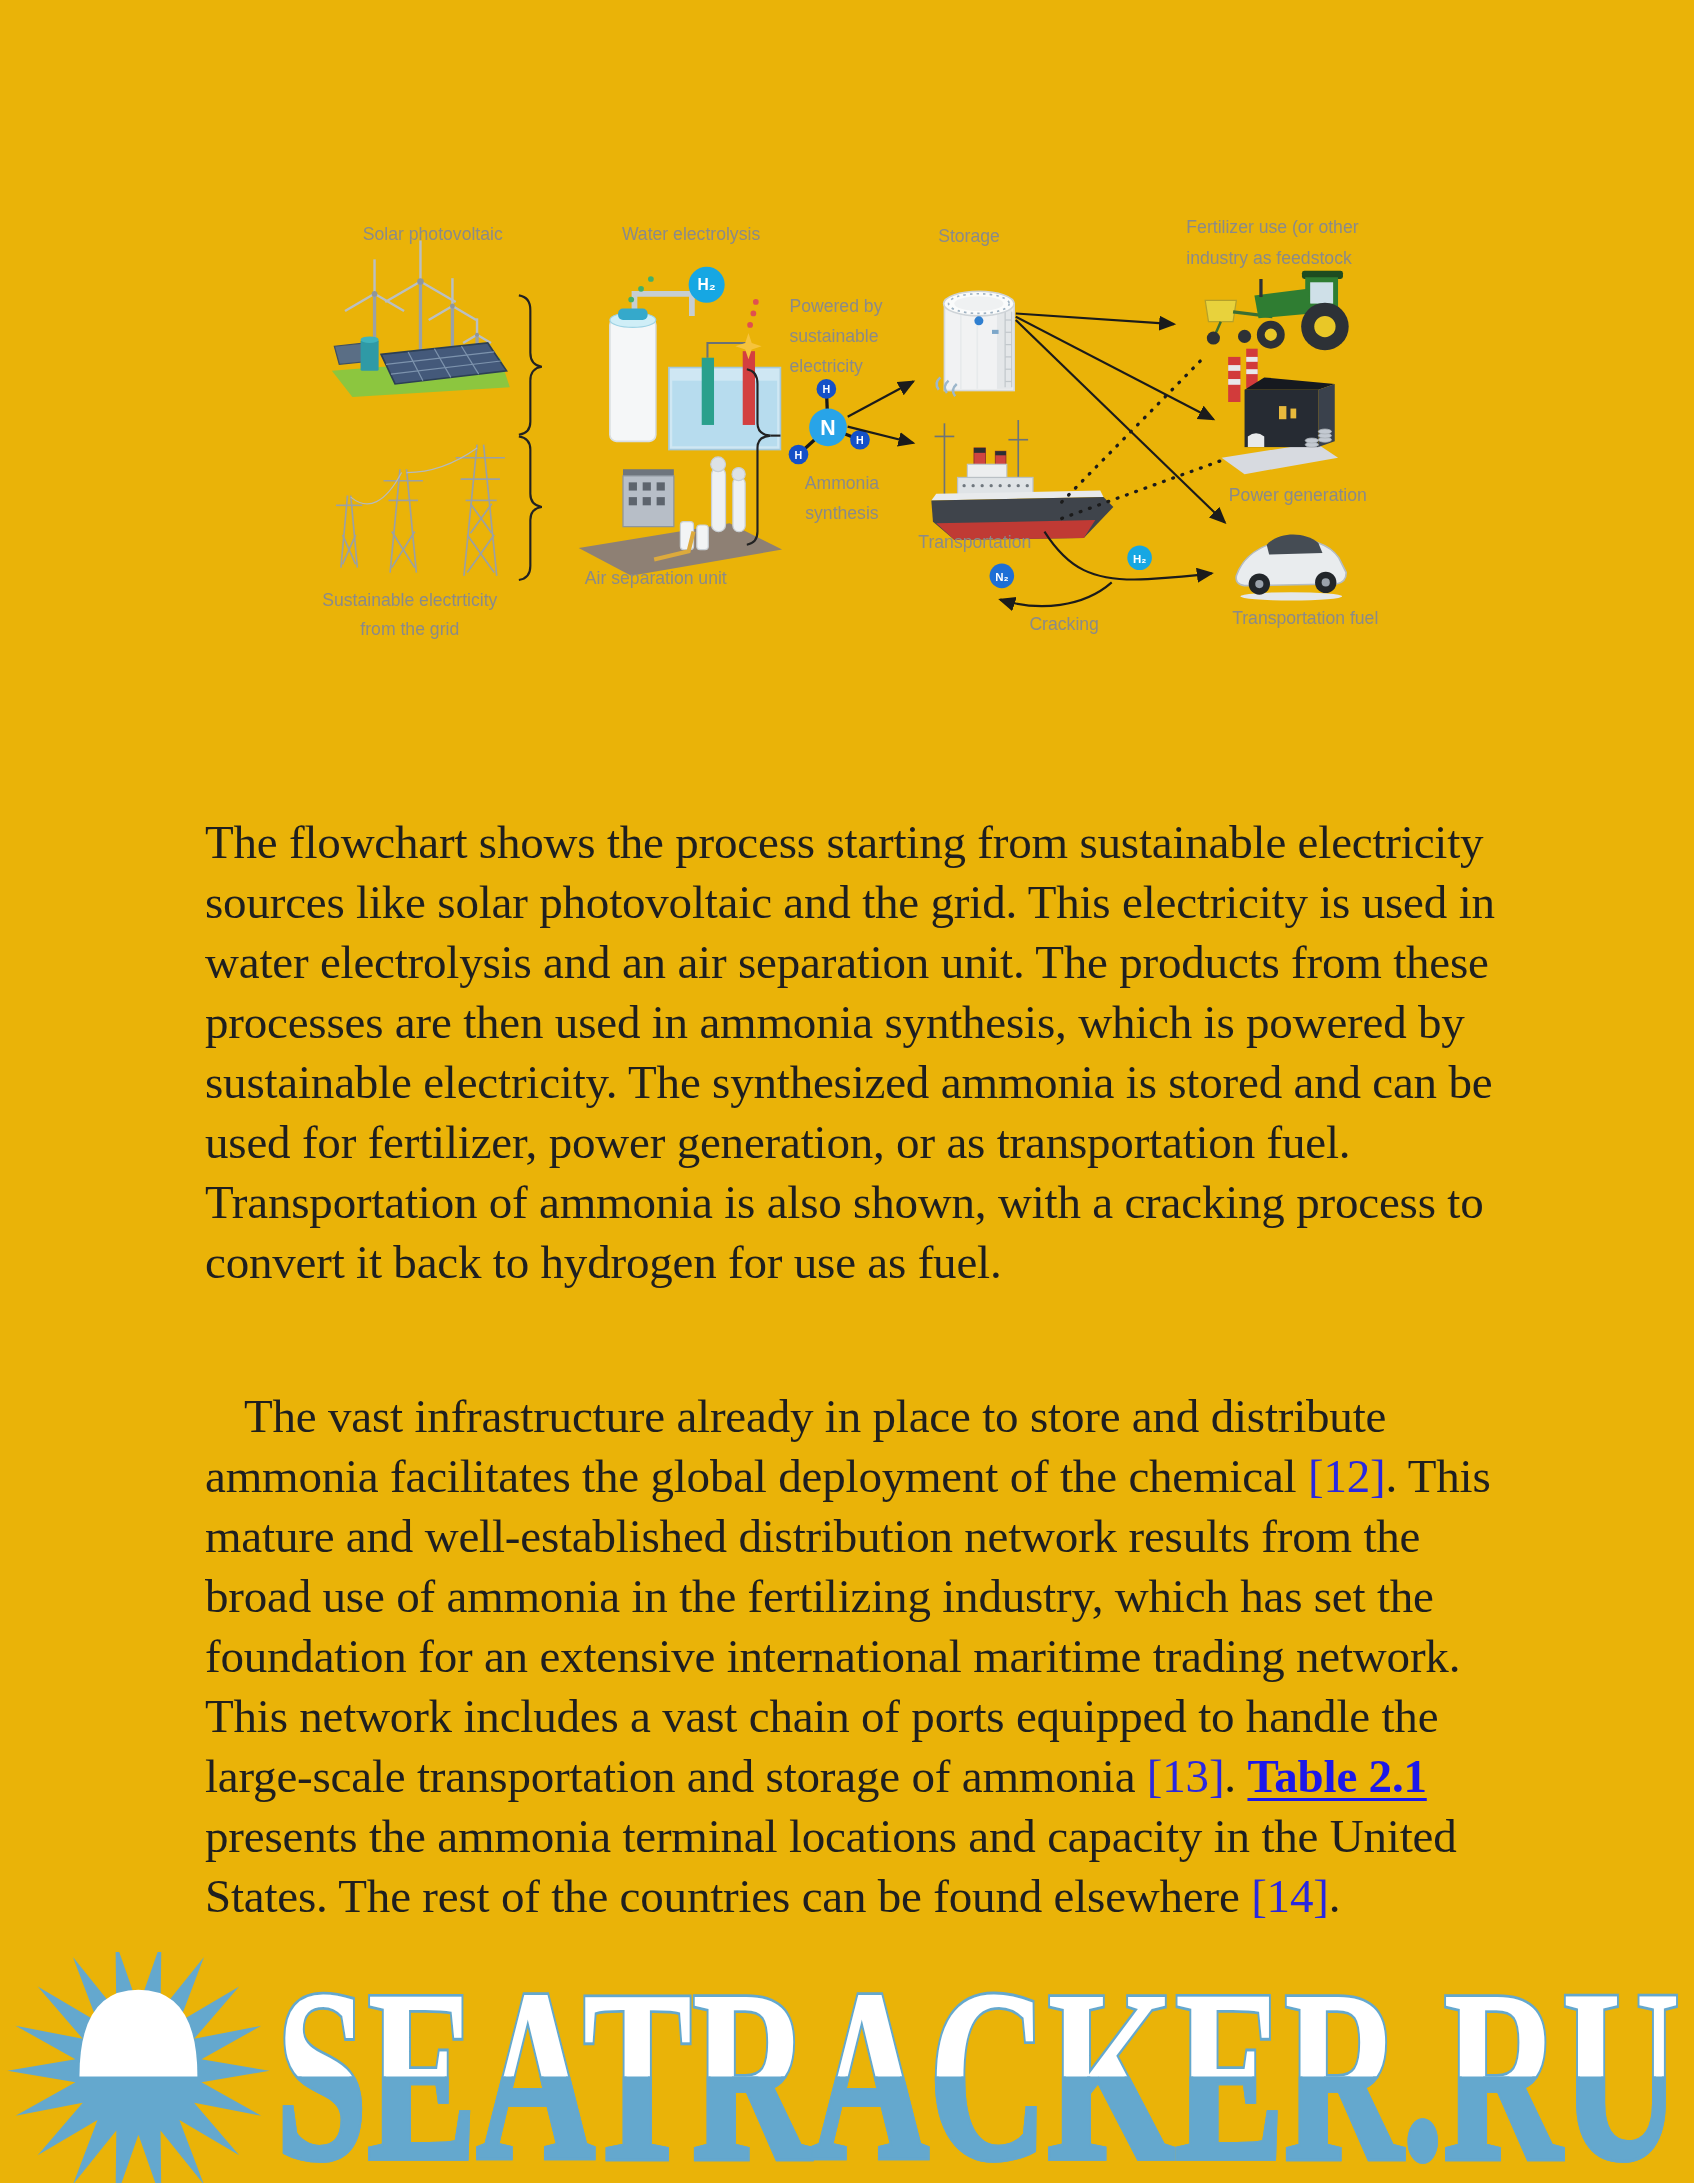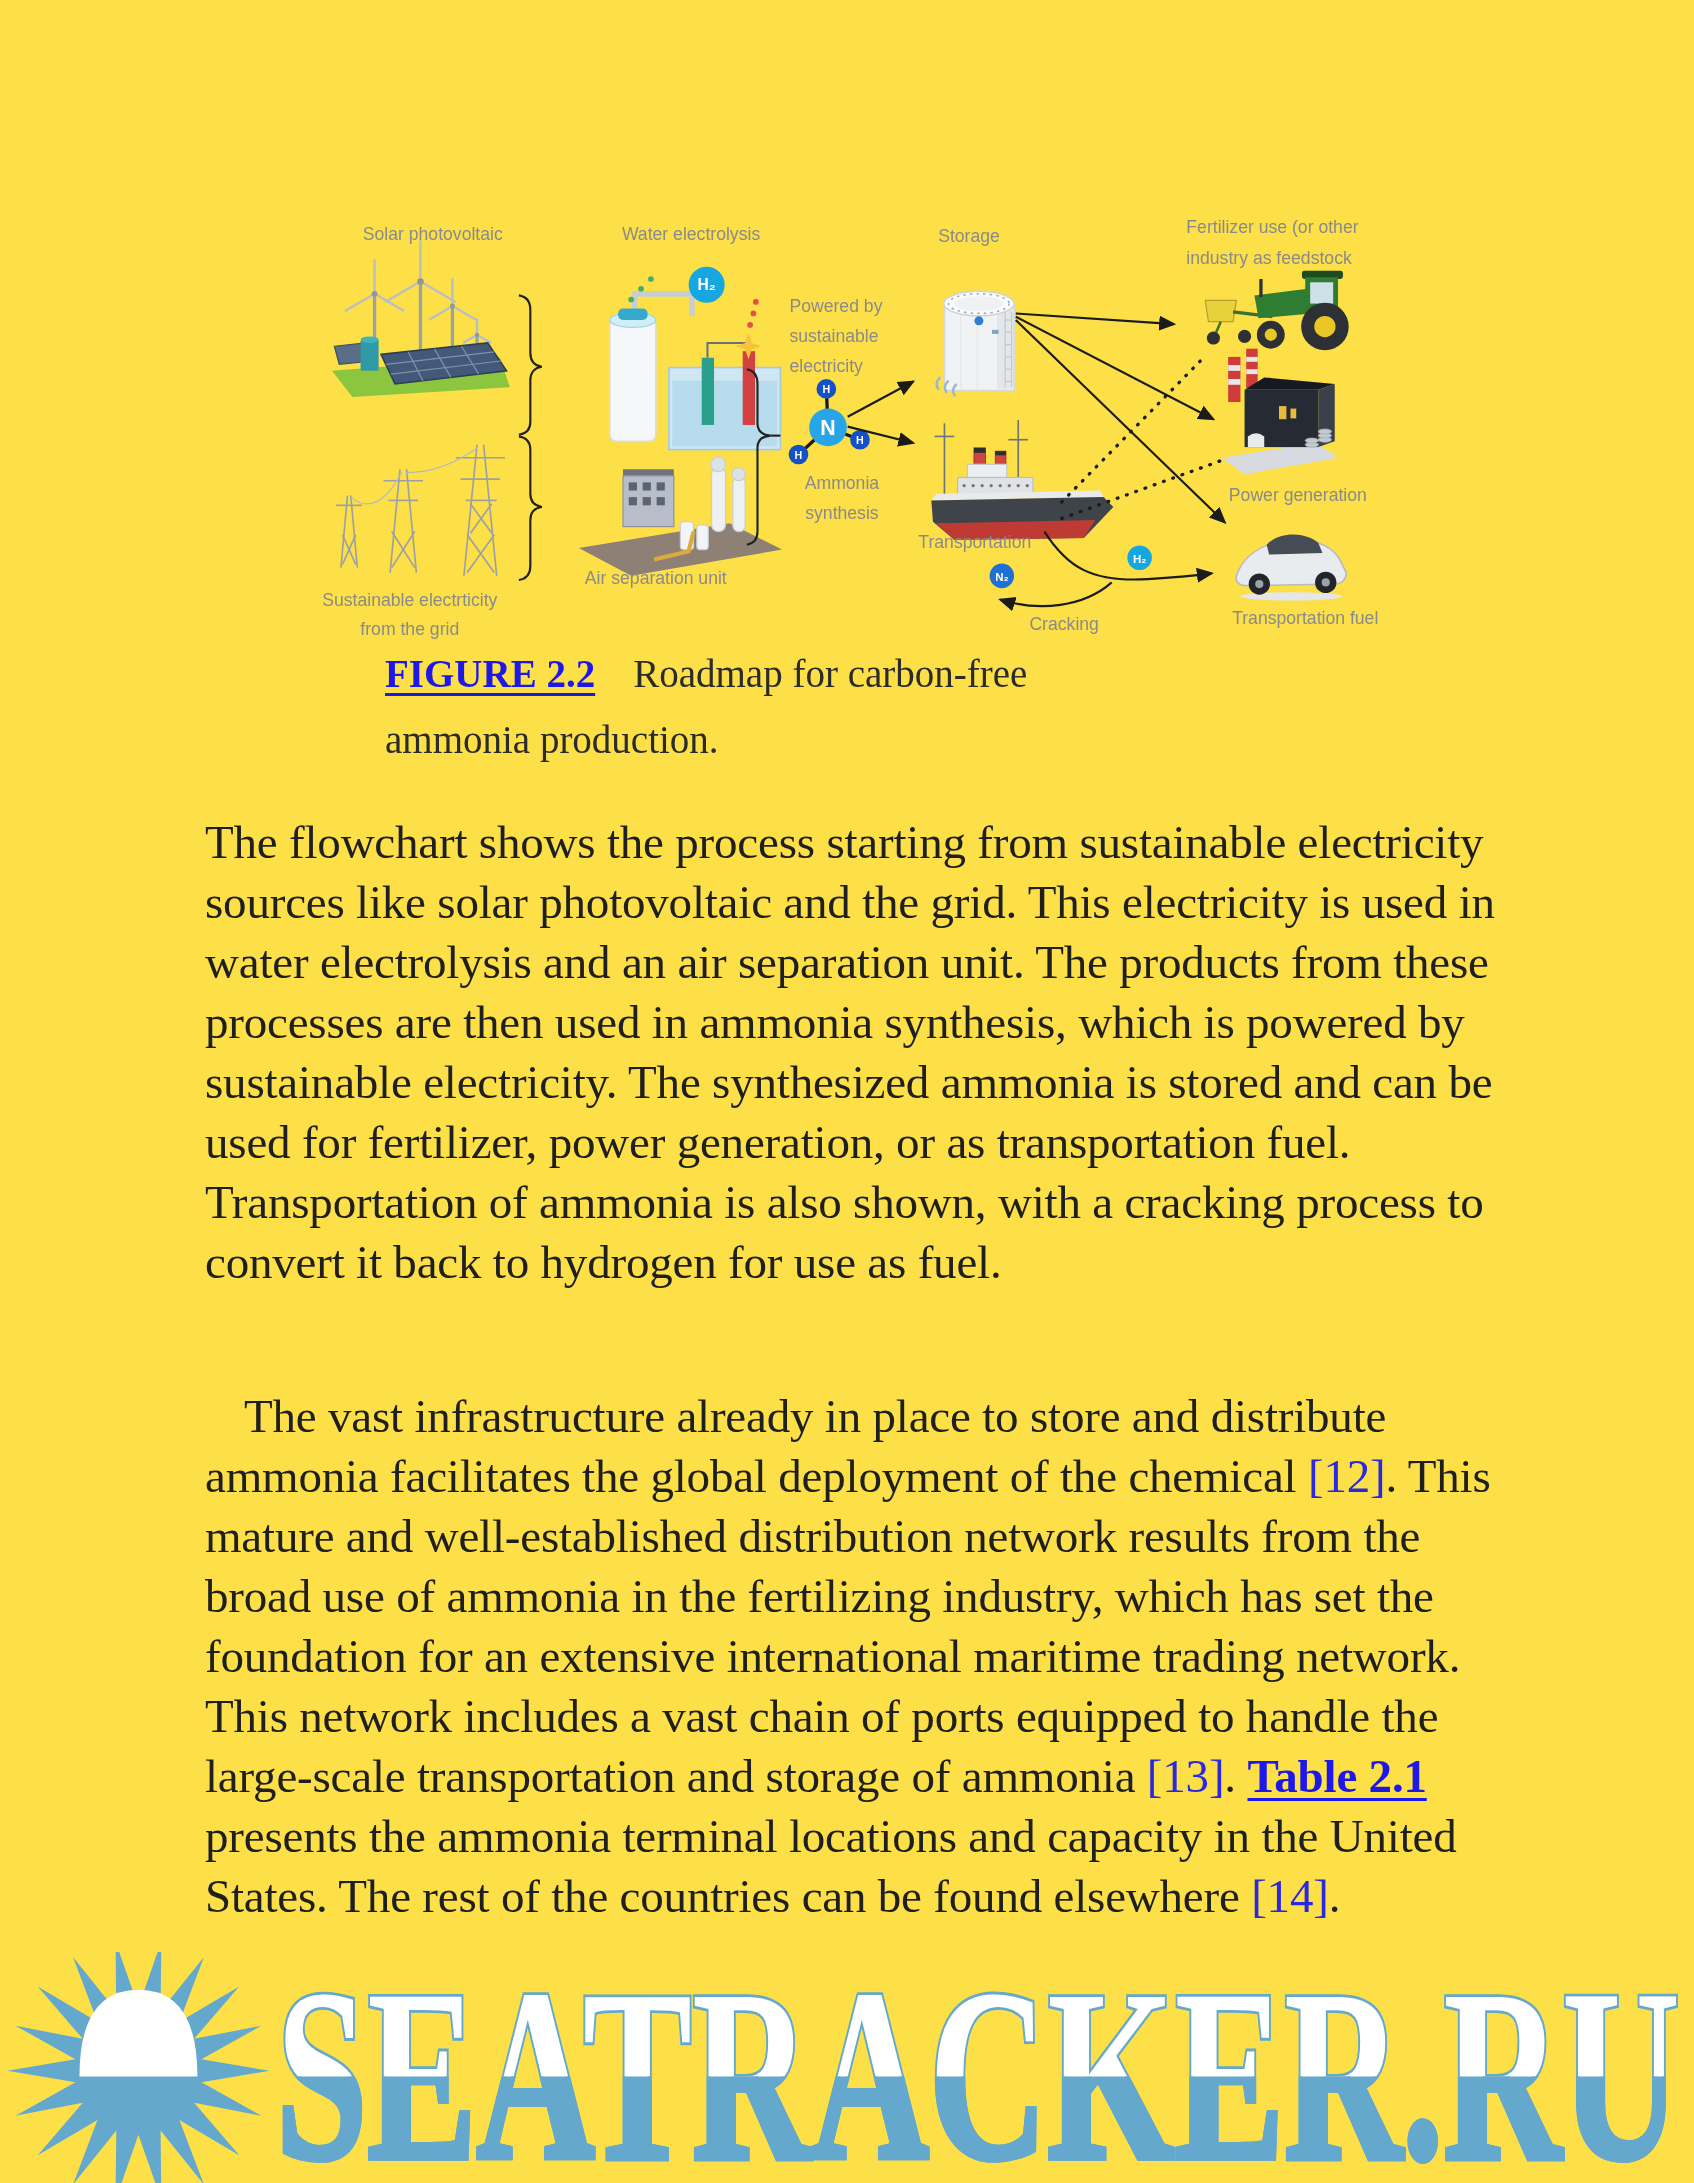--- a/index.html
+++ b/index.html
@@ -1,18 +1,18 @@
 <!DOCTYPE html>
 <html style="font-size:13px"><head>
 <meta charset="utf-8">
 <style>
   html,body { margin:0; padding:0; background:#888; }
   .page {
     position:relative; width:1694px; height:2183px;
-    background:#fde047; overflow:hidden;
+    background:#eab308; overflow:hidden;
     font-family:"Liberation Serif","DejaVu Serif",serif;
   }
   .figure-svg { position:absolute; left:303px; top:197px; }
   .fig-label {
     font-family:"Liberation Sans","DejaVu Sans",sans-serif;
     font-size:21.5px; fill:#8a8a8a;
   }
   .bubble-t {
     font-family:"Liberation Sans","DejaVu Sans",sans-serif;
     font-weight:bold; fill:#ffffff; text-anchor:middle;
@@ -331,24 +331,20 @@
       <circle cx="852" cy="462" r="15" fill="#1e6fd6"></circle>
       <text class="bubble-t" x="852" y="468" font-size="14">N₂</text>
     </g>
     <g>
       <circle cx="1020" cy="440" r="15" fill="#16a7e3"></circle>
       <text class="bubble-t" x="1020" y="446" font-size="14">H₂</text>
     </g>
     <text class="fig-label" x="928" y="528" text-anchor="middle">Cracking</text>
   </svg>
 
-  <div class="caption">
-    <span class="cap-link">FIGURE 2.2</span><span>Roadmap for carbon-free</span><br>
-    <span>ammonia production.</span>
-  </div>
 
   <div id="para1" class="para"><span>The flowchart shows the process starting from sustainable electricity</span><br><span>sources like solar photovoltaic and the grid. This electricity is used in</span><br><span>water electrolysis and an air separation unit. The products from these</span><br><span>processes are then used in ammonia synthesis, which is powered by</span><br><span>sustainable electricity. The synthesized ammonia is stored and can be</span><br><span>used for fertilizer, power generation, or as transportation fuel.</span><br><span>Transportation of ammonia is also shown, with a cracking process to</span><br><span>convert it back to hydrogen for use as fuel.</span></div>
   <div id="para2" class="para"><span class="first-indent">The vast infrastructure already in place to store and distribute</span><br><span>ammonia facilitates the global deployment of the chemical </span><span class="ref">[12]</span><span>. This</span><br><span>mature and well-established distribution network results from the</span><br><span>broad use of ammonia in the fertilizing industry, which has set the</span><br><span>foundation for an extensive international maritime trading network.</span><br><span>This network includes a vast chain of ports equipped to handle the</span><br><span>large-scale transportation and storage of ammonia </span><span class="ref">[13]</span><span>. </span><span class="tbl">Table 2.1</span><br><span>presents the ammonia terminal locations and capacity in the United</span><br><span>States. The rest of the countries can be found elsewhere </span><span class="ref">[14]</span><span>.</span></div>
 
   <svg class="watermark" width="1694" height="231" viewBox="0 0 2066 282">
     <defs>
       <clipPath id="wmclip">
           <rect x="0" y="152" width="2066" height="130"></rect>
         </clipPath>
     </defs>

